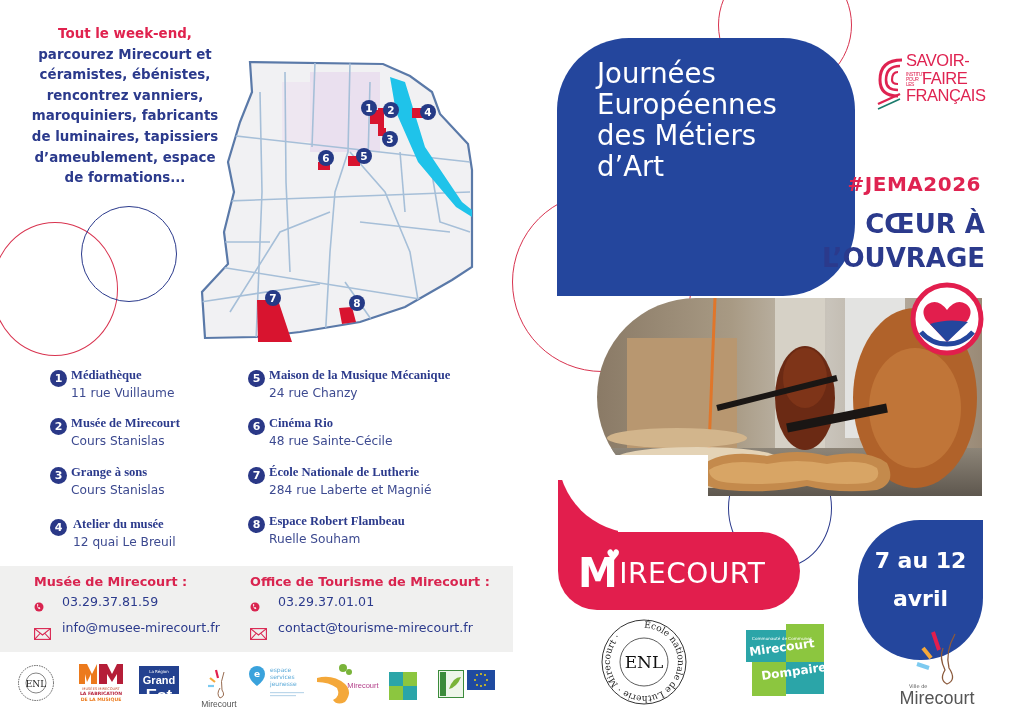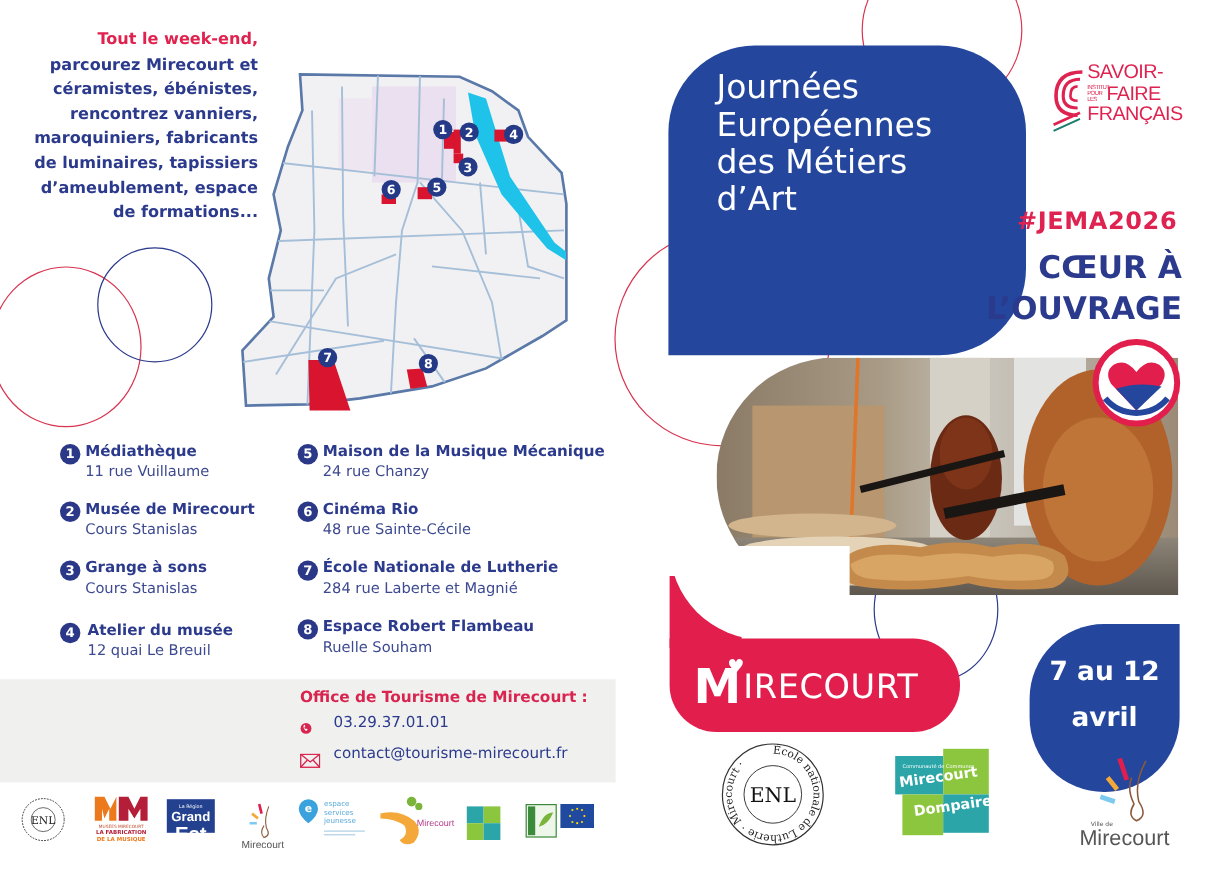--- a/index.html
+++ b/index.html
@@ -3,38 +3,38 @@
 <meta charset="utf-8">
 <style>
   * { box-sizing: border-box; margin: 0; padding: 0; }
   html, body { width: 1024px; height: 724px; overflow: hidden; background: #ffffff; }
   body { position: relative; font-family: "DejaVu Sans", "Liberation Sans", sans-serif; color: #2b3a8c; }
 
   .abs { position: absolute; }
 
   
   .intro {
-    position: absolute; left: 5px; top: 24px; width: 210px;
-    text-align: right; font-weight: bold; font-size: 13.4px; line-height: 20.6px;
+    position: absolute; left: 20px; top: 24px; width: 210px;
+    text-align: center; font-weight: bold; font-size: 13.4px; line-height: 20.6px;
     color: #2b3a8c;
   }
   .intro .hl { color: #e0224e; display: block; }
 
   .deco-circle { position: absolute; border-radius: 50%; border: 1.6px solid; background: transparent; }
 
   .map { position: absolute; left: 200px; top: 52px; width: 275px; height: 300px; }
 
   .legend { position: absolute; left: 50px; top: 368px; width: 460px; height: 190px; }
   .leg-item { position: absolute; width: 220px; }
   .leg-num {
     position: absolute; left: 0; top: 2px; width: 17px; height: 17px; border-radius: 50%;
     background: #2a3887; color: #fff; font-size: 11px; font-weight: bold;
     text-align: center; line-height: 17px;
   }
-  .leg-name { position: absolute; left: 21px; top: 0; font-size: 12.6px; font-weight: bold; color: #2b3a8c; white-space: nowrap; }
+  .leg-name { position: absolute; left: 21px; top: 0; font-size: 12.6px; font-weight: bold; color: #2b3a8c; white-space: nowrap; font-family: Liberation Serif, serif; }
   .leg-addr { position: absolute; left: 21px; top: 18px; font-size: 12.2px; color: #3d4a90; white-space: nowrap; }
 
   .contacts {
     position: absolute; left: 0; top: 566px; width: 513px; height: 86px; background: #f0f0ef;
   }
   .contact-col { position: absolute; top: 8px; }
   .contact-title { font-size: 12.8px; font-weight: bold; color: #d9244f; white-space: nowrap; }
   .contact-line { position: relative; height: 26px; font-size: 12.6px; color: #2b3a8c; padding-left: 28px; line-height: 26px; white-space: nowrap; }
   .contact-line .ico { position: absolute; left: 0; top: 6px; }
 
@@ -210,20 +210,41 @@
     <span class="leg-addr">284 rue Laberte et Magnié</span>
   </div>
   <div class="leg-item" style="left:198px;top:146px;">
     <span class="leg-num">8</span>
     <span class="leg-name">Espace Robert Flambeau</span>
     <span class="leg-addr">Ruelle Souham</span>
   </div>
 </div>
 
 <div class="contacts">
+  <div class="contact-col" style="left:34px;">
+    <div class="contact-title">Musée de Mirecourt :</div>
+    <div class="contact-line">
+      <span class="ico">
+        <svg width="10" height="10" viewBox="0 0 10 10">
+            <circle cx="5" cy="5" r="4.5" fill="#d9244f"></circle>
+            <path d="M3,2.5 Q2.5,5 5,7.2 L6.5,6.2 L5.2,5 L4.2,5.6 Q3.4,4.6 3.8,3.6 L4.6,3.2 L3.8,2 Z" fill="#fff"></path>
+          </svg>
+      </span>
+      <span>03.29.37.81.59</span>
+    </div>
+    <div class="contact-line">
+      <span class="ico" style="top:8px;">
+        <svg width="17" height="12" viewBox="0 0 17 12">
+            <rect x="0.6" y="0.6" width="15.8" height="10.8" fill="none" stroke="#d9244f" stroke-width="1.1"></rect>
+            <path d="M0.6,0.6 L8.5,7 L16.4,0.6 M0.6,11.4 L6,5.5 M16.4,11.4 L11,5.5" fill="none" stroke="#d9244f" stroke-width="1.1"></path>
+          </svg>
+      </span>
+      <span>info@musee-mirecourt.fr</span>
+    </div>
+  </div>
   <div class="contact-col" style="left:250px;">
     <div class="contact-title">Office de Tourisme de Mirecourt :</div>
     <div class="contact-line">
       <span class="ico">
         <svg width="10" height="10" viewBox="0 0 10 10">
             <circle cx="5" cy="5" r="4.5" fill="#d9244f"></circle>
             <path d="M3,2.5 Q2.5,5 5,7.2 L6.5,6.2 L5.2,5 L4.2,5.6 Q3.4,4.6 3.8,3.6 L4.6,3.2 L3.8,2 Z" fill="#fff"></path>
           </svg>
       </span>
       <span>03.29.37.01.01</span>

